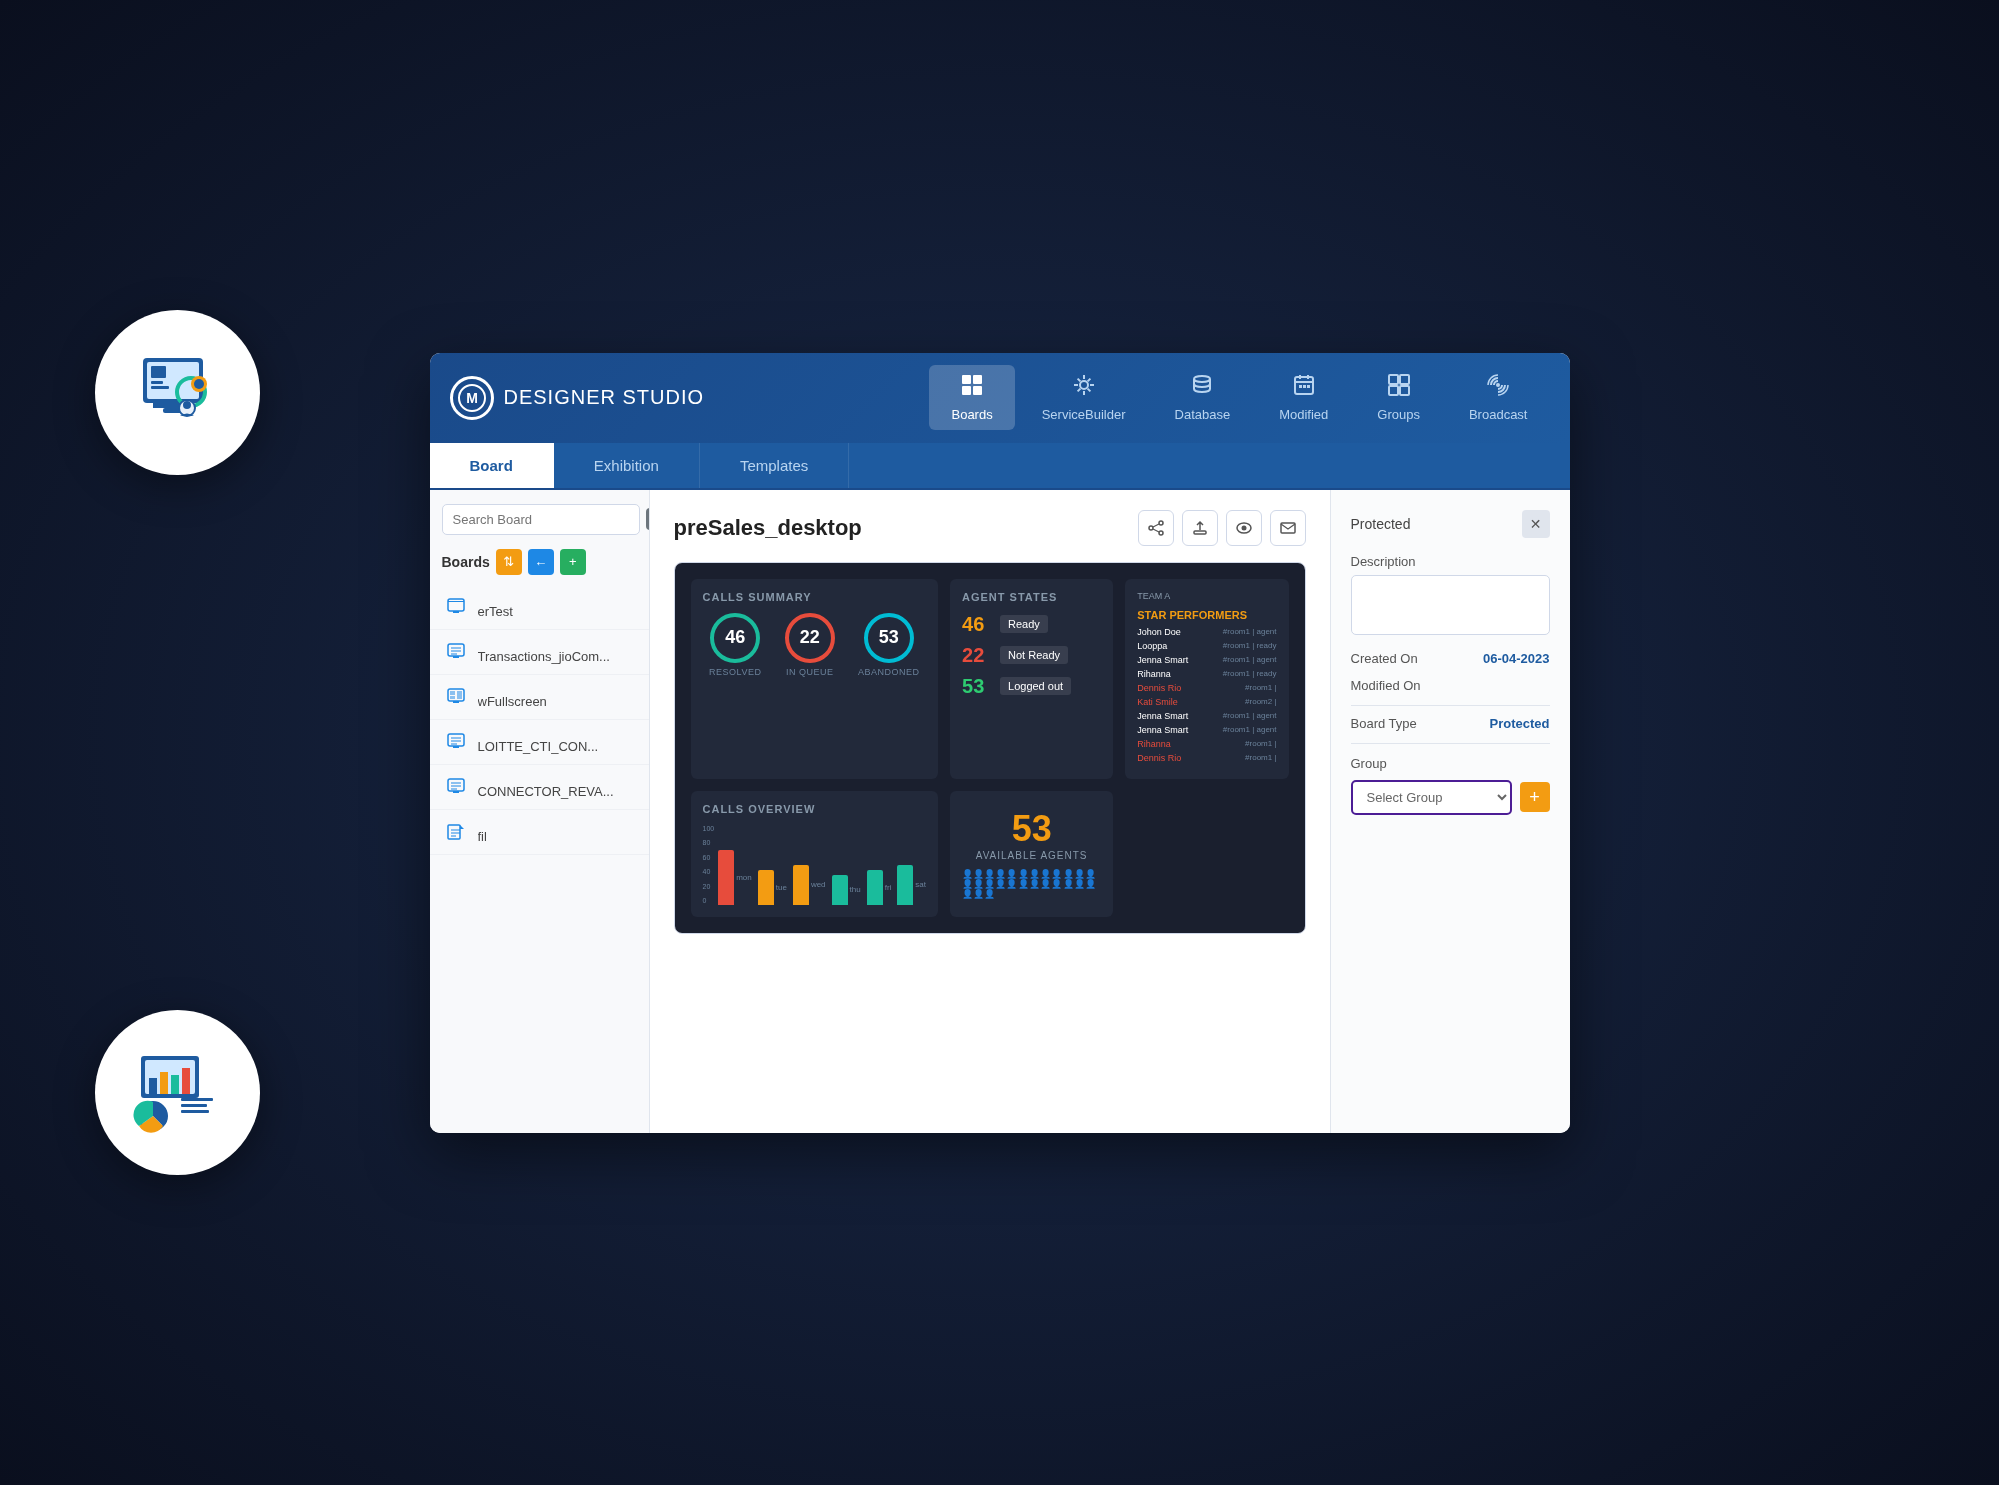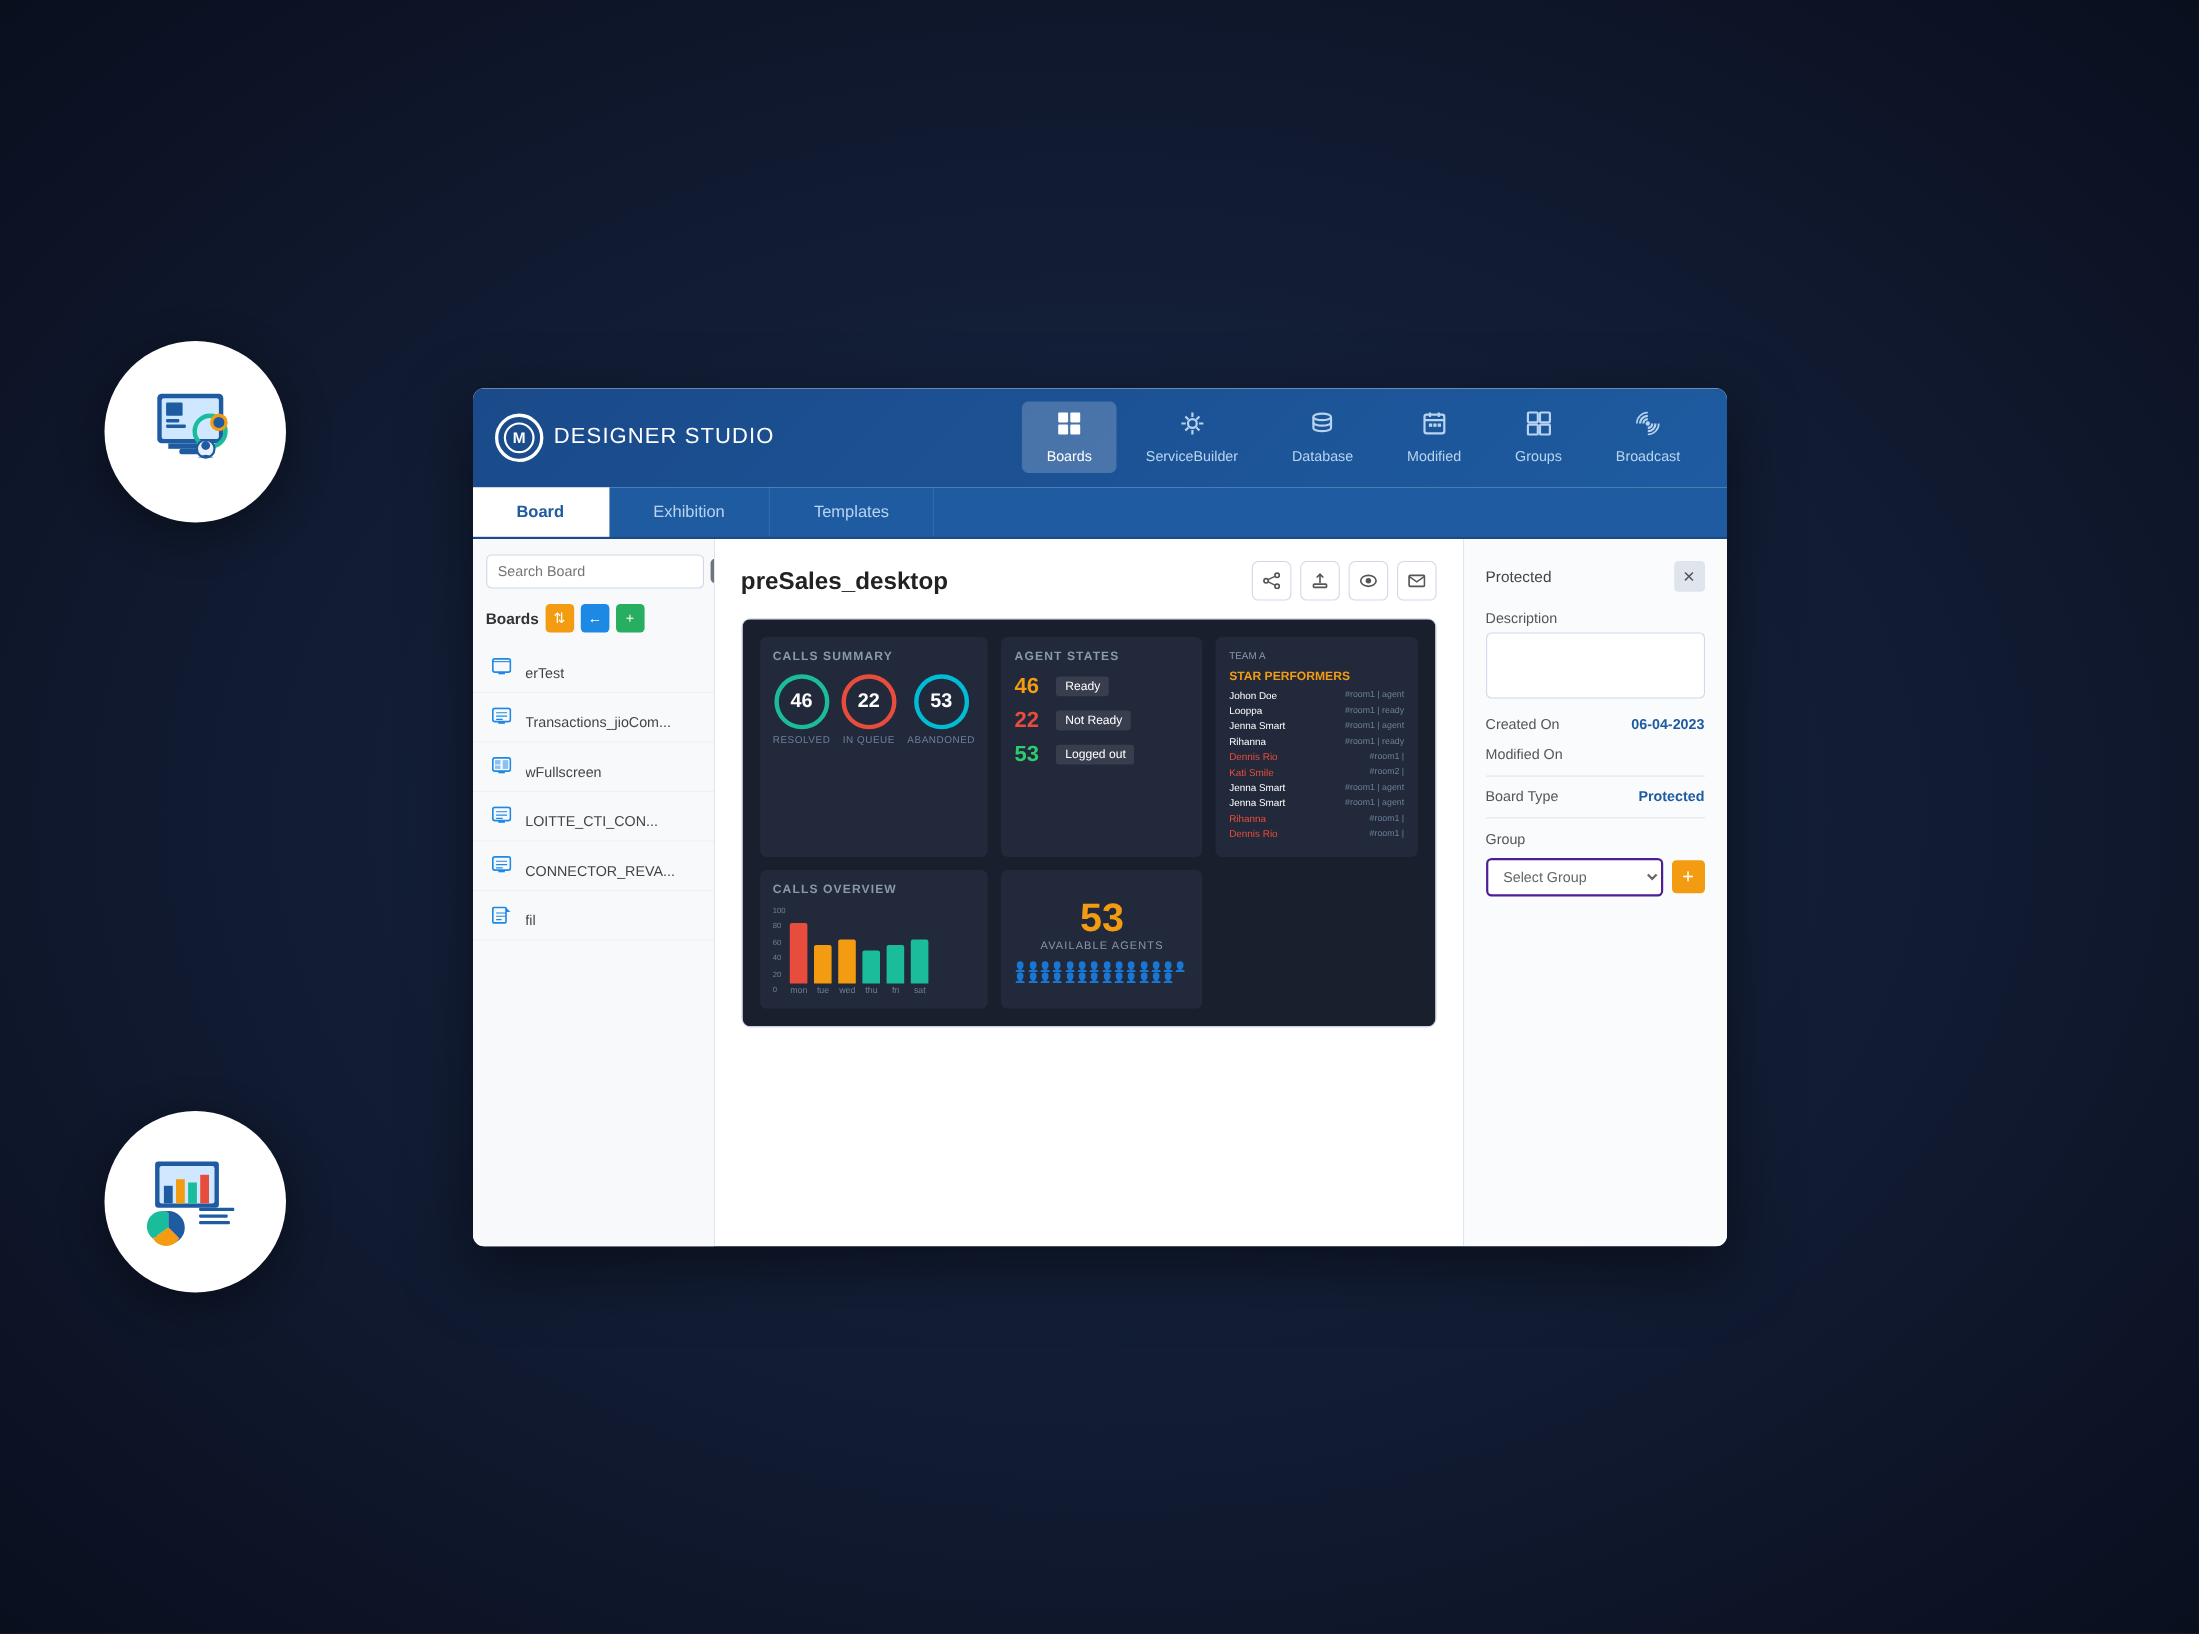--- a/index.html
+++ b/index.html
@@ -341,21 +341,21 @@
 
     
     .calls-overview {
       background: #22293a;
       border-radius: 6px;
       padding: 12px;
     }
 
     .bar-group {
       display: flex;
-      flex-direction: column;
+      flex-direction: row;
       align-items: center;
       gap: 2px;
     }
 
     .bar {
       width: 16px;
       border-radius: 2px 2px 0 0;
     }
 
     .bar-day {

